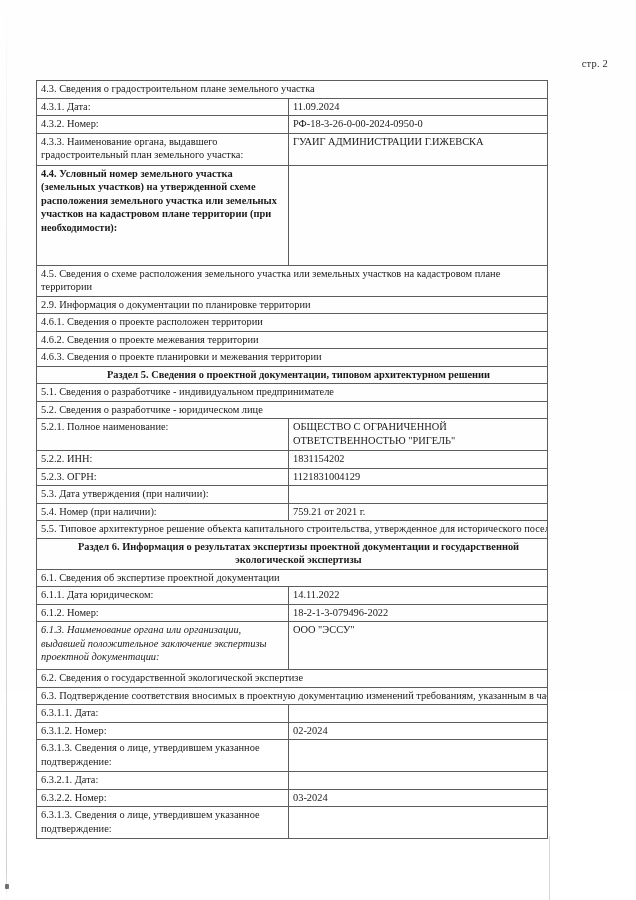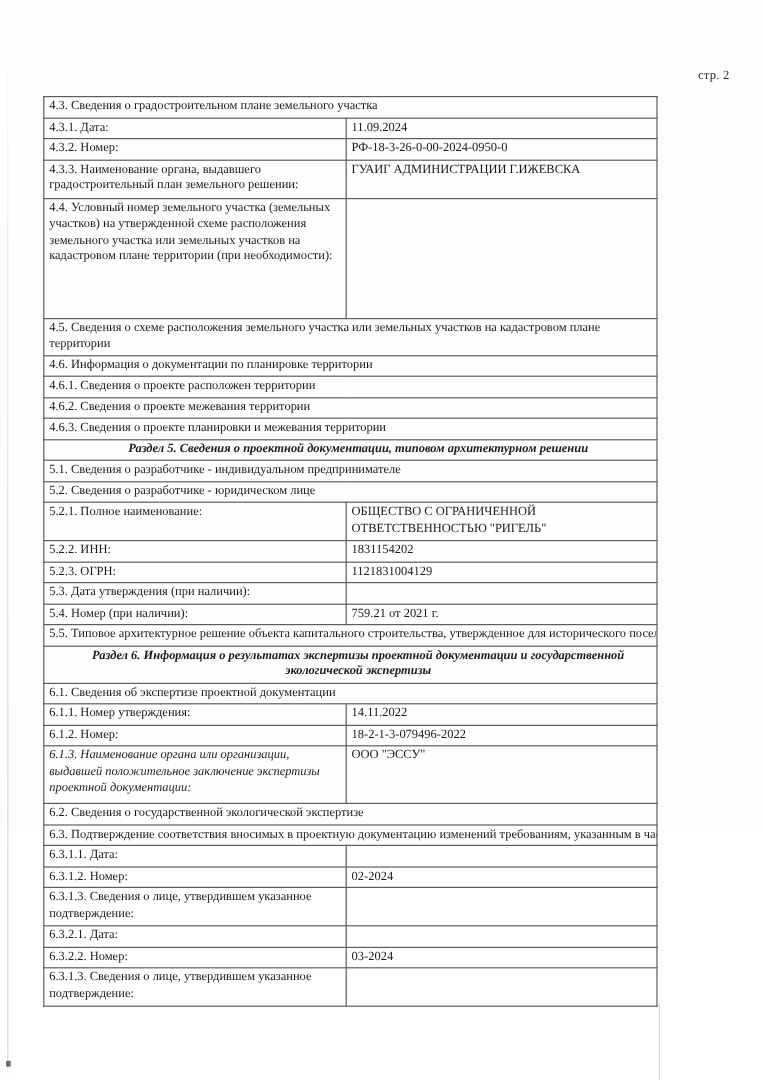--- a/index.html
+++ b/index.html
@@ -74,21 +74,20 @@
   }
   .col-label { width: 252px; }
   .col-value { width: 259px; }
 
   td.full { }
   td.section-head {
     text-align: center;
     font-weight: bold;
     padding-left: 23px;
     padding-right: 10px;
-    font-style: italic;
   }
   td.nowrap-clip {
     white-space: nowrap;
     overflow: hidden;
   }
 </style>
 </head>
 <body>
 
 <div class="page">
@@ -110,32 +109,32 @@
         </tr>
         <tr>
           <td class="col-label">4.3.1. Дата:</td>
           <td class="col-value">11.09.2024</td>
         </tr>
         <tr>
           <td class="col-label">4.3.2. Номер:</td>
           <td class="col-value">РФ-18-3-26-0-00-2024-0950-0</td>
         </tr>
         <tr>
-          <td class="col-label" style="height: 28px;">4.3.3. Наименование органа, выдавшего градостроительный план земельного решении:</td>
+          <td class="col-label" style="height: 28px;">4.3.3. Наименование органа, выдавшего градостроительный план земельного участка:</td>
           <td class="col-value">ГУАИГ АДМИНИСТРАЦИИ Г.ИЖЕВСКА</td>
         </tr>
         <tr>
-          <td class="col-label" style="height: 96px;">4.4. Условный номер земельного участка (земельных участков) на утвержденной схеме расположения земельного участка или земельных участков на кадастровом плане территории (при необходимости):</td>
+          <td class="col-label" style="height: 96px; font-weight: bold;">4.4. Условный номер земельного участка (земельных участков) на утвержденной схеме расположения земельного участка или земельных участков на кадастровом плане территории (при необходимости):</td>
           <td class="col-value"></td>
         </tr>
         <tr>
           <td colspan="2" class="full">4.5. Сведения о схеме расположения земельного участка или земельных участков на кадастровом плане территории</td>
         </tr>
         <tr>
-          <td colspan="2" class="full nowrap-clip">4.6. Информация о документации по планировке территории</td>
+          <td colspan="2" class="full nowrap-clip">2.9. Информация о документации по планировке территории</td>
         </tr>
         <tr>
           <td colspan="2" class="full nowrap-clip">4.6.1. Сведения о проекте расположен территории</td>
         </tr>
         <tr>
           <td colspan="2" class="full nowrap-clip">4.6.2. Сведения о проекте межевания территории</td>
         </tr>
         <tr>
           <td colspan="2" class="full nowrap-clip">4.6.3. Сведения о проекте планировки и межевания территории</td>
         </tr>
@@ -171,21 +170,21 @@
         <tr>
           <td colspan="2" class="full nowrap-clip">5.5. Типовое архитектурное решение объекта капитального строительства, утвержденное для исторического поселения (при наличии)</td>
         </tr>
         <tr>
           <td colspan="2" class="full section-head">Раздел 6. Информация о результатах экспертизы проектной документации и государственной экологической экспертизы</td>
         </tr>
         <tr>
           <td colspan="2" class="full nowrap-clip">6.1. Сведения об экспертизе проектной документации</td>
         </tr>
         <tr>
-          <td class="col-label">6.1.1. Номер утверждения:</td>
+          <td class="col-label">6.1.1. Дата юридическом:</td>
           <td class="col-value">14.11.2022</td>
         </tr>
         <tr>
           <td class="col-label">6.1.2. Номер:</td>
           <td class="col-value">18-2-1-3-079496-2022</td>
         </tr>
         <tr>
           <td class="col-label" style="height: 44px; font-style: italic;">6.1.3. Наименование органа или организации, выдавшей положительное заключение экспертизы проектной документации:</td>
           <td class="col-value">ООО "ЭССУ"</td>
         </tr>

